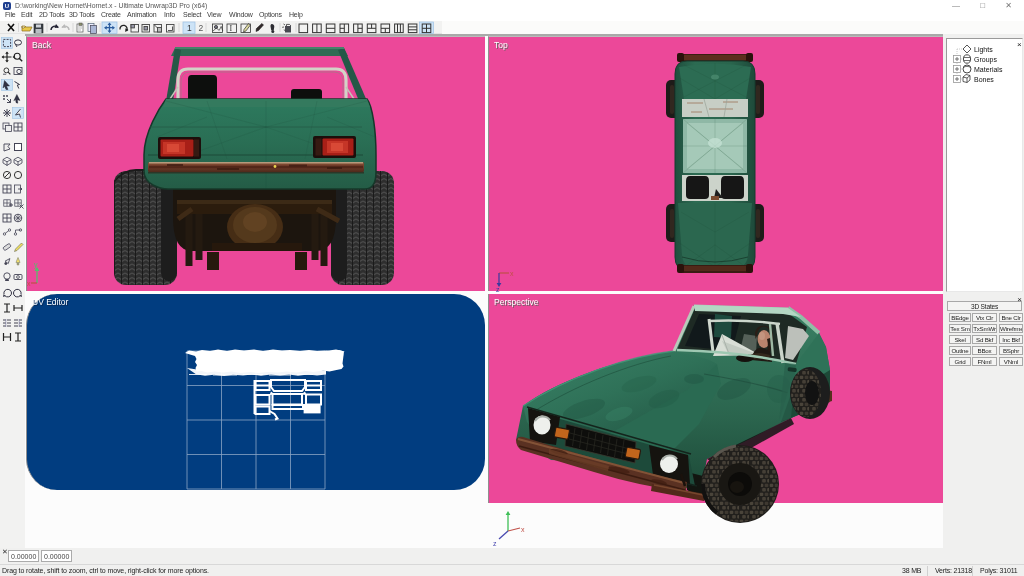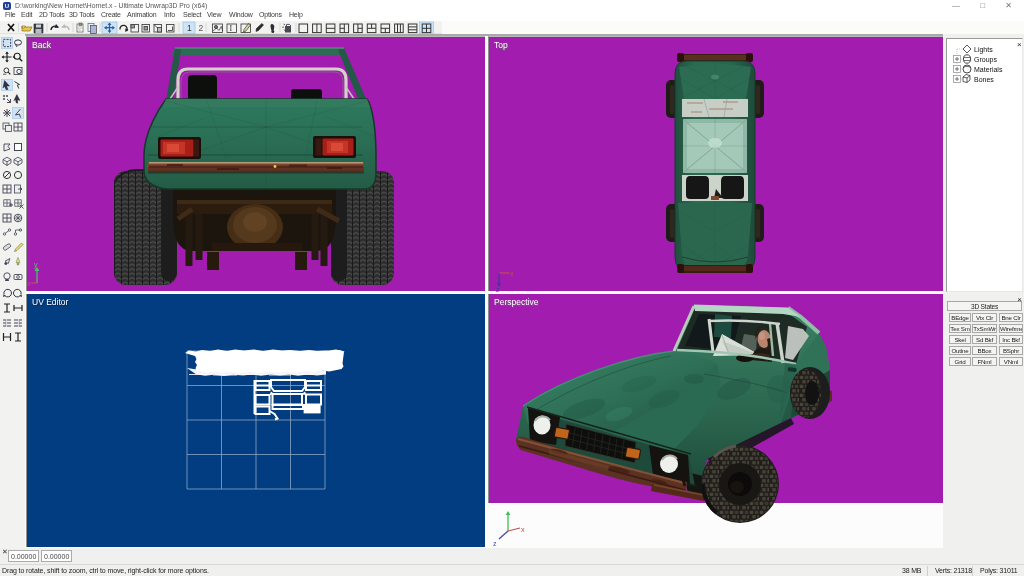--- a/index.html
+++ b/index.html
@@ -9,24 +9,24 @@
 #titletxt{left:15px;top:1.5px;font-size:6.8px;color:#555;white-space:nowrap;}
 #winbtns{right:3px;top:1px;font-size:8px;color:#777;letter-spacing:9px;}
 #menubar{left:0;top:11px;width:1024px;height:10px;background:#ffffff;}
 .mi{position:absolute;top:0px;font-size:7px;letter-spacing:-0.2px;color:#3a3a3a;white-space:nowrap;}
 #toolbar{left:0;top:21px;width:1024px;height:13px;background:transparent;}
 #toolwhite{left:0;top:21px;width:1024px;height:13px;background:#fbfbfa;}
 #toolgray{left:0;top:21px;width:442px;height:13px;background:#f2f2f1;border-bottom:1px solid #e3e3e3;}
 #darkline{left:0;top:34px;width:943px;height:2px;background:#a9a9a9;}
 #lefttools{left:0;top:34px;width:25px;height:514px;background:#f2f2f1;}
 #vpwrap{left:25px;top:36px;width:918px;height:512px;background:#fcfcfc;}
-.vp{position:absolute;background:#a21caf;}
+.vp{position:absolute;background:#ec4899;}
 #vpBack{left:1px;top:0px;width:459px;height:255px;border-left:1px solid #8f8f8f;border-top:1px solid #bbb;}
 #vpTop{left:463px;top:0px;width:478px;height:255px;border-left:1px solid #8f8f8f;border-top:1px solid #bbb;}
-#vpUV{left:1px;top:258px;width:459px;height:253px;background:#013d80;border-left:1px solid #8f8f8f;}
+#vpUV{left:1px;top:258px;width:459px;height:196px;background:#013d80;border-left:1px solid #8f8f8f;border-radius:31px;}
 #vpPersp{left:463px;top:258px;width:478px;height:209px;border-left:1px solid #8f8f8f;}
 .vplabel{position:absolute;left:5px;top:3px;font-size:8.5px;color:#fff;text-shadow:1px 1px 0 #666;}
 #vpUV .vplabel{text-shadow:1px 1px 0 #0a2a55;}
 #rightcol{left:943px;top:34px;width:81px;height:514px;background:#f0f0ef;}
 #treepanel{left:946px;top:38px;width:77px;height:254px;background:#fff;border:1px solid #9a9a9a;border-right-color:#e8e8e8;border-bottom-color:#e8e8e8;}
 #statespanel{left:944px;top:296px;width:80px;height:252px;background:#f0f0ef;}
 .sbtn{position:absolute;background:#f4f4f3;border:1px solid #a8a8a8;font-size:6.2px;letter-spacing:-0.2px;color:#222;text-align:center;line-height:8px;white-space:nowrap;overflow:hidden;}
 #coordrow{left:0;top:548px;width:1024px;height:16px;background:#f0f0ef;}
 .coordin{position:absolute;top:2px;width:31px;height:12px;background:#fff;border:1px solid #ababab;font-size:7px;color:#444;line-height:11px;padding-left:2px;}
 #statusbar{left:0;top:564px;width:1024px;height:12px;background:#f0f0ef;border-top:1px solid #d8d8d8;}

